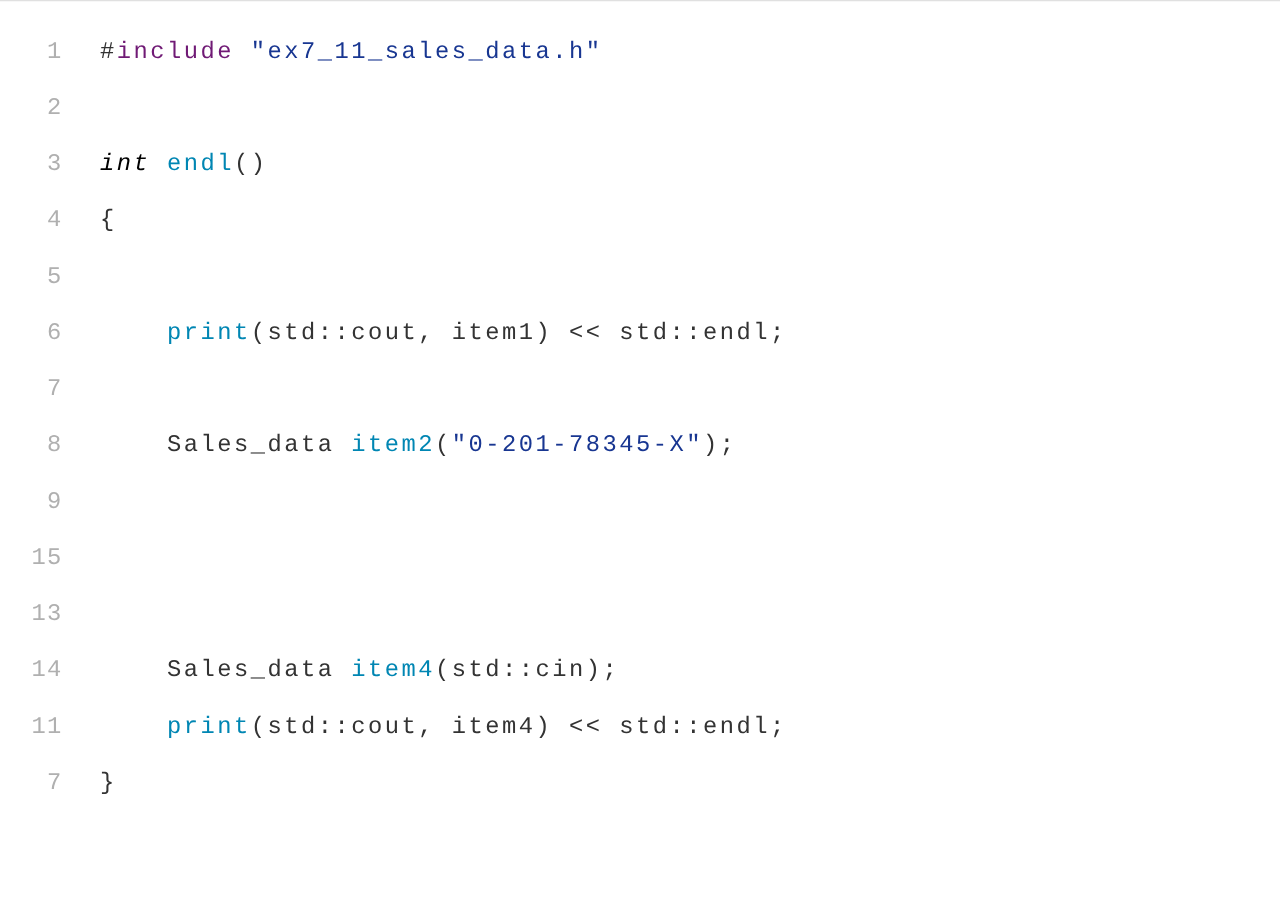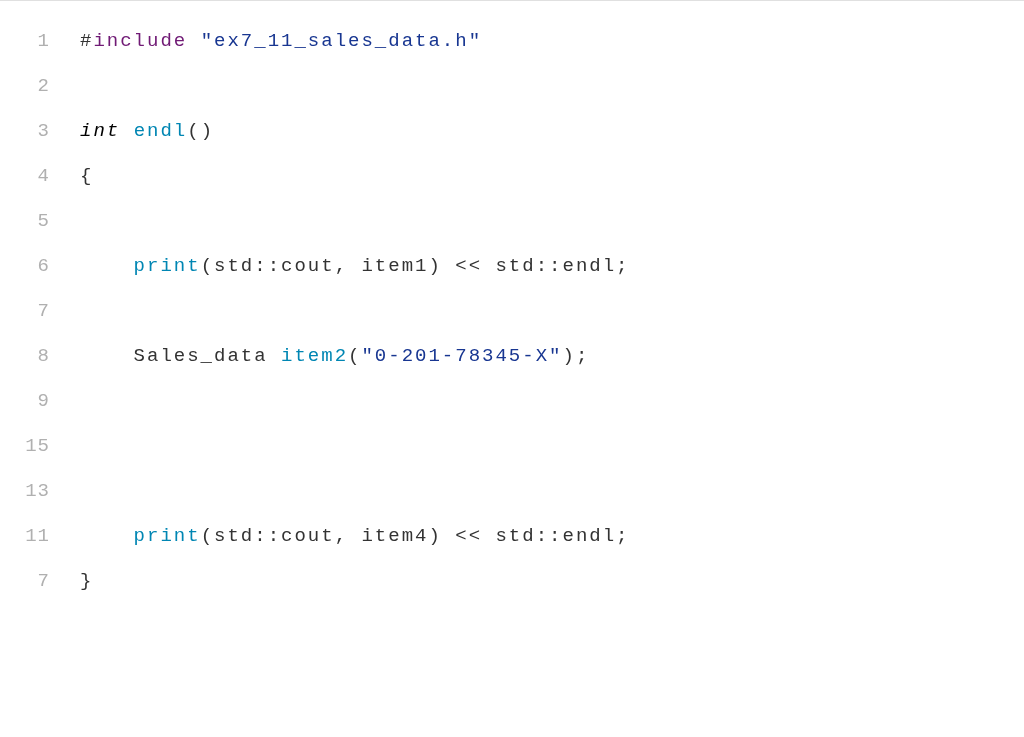--- a/index.html
+++ b/index.html
@@ -103,20 +103,24 @@
       <div class="gutter">9</div>
     </div>
     <div class="line">
       <div class="gutter">15</div>
     </div>
     <div class="line">
       <div class="gutter">13</div>
       <div class="code"></div>
     </div>
     <div class="line">
+      <div class="gutter">14</div>
+      <div class="code"><span>    </span><span class="tk-text">Sales_data </span><span class="tk-function">item4</span><span class="tk-text">(std::cin);</span></div>
+    </div>
+    <div class="line">
       <div class="gutter">11</div>
       <div class="code"><span>    </span><span class="tk-function">print</span><span class="tk-text">(std::cout, item4) &lt;&lt; std::endl;</span></div>
     </div>
     <div class="line">
       <div class="gutter">7</div>
       <div class="code"><span class="tk-punct">}</span></div>
     </div>
   </div>
 
 </body></html>

